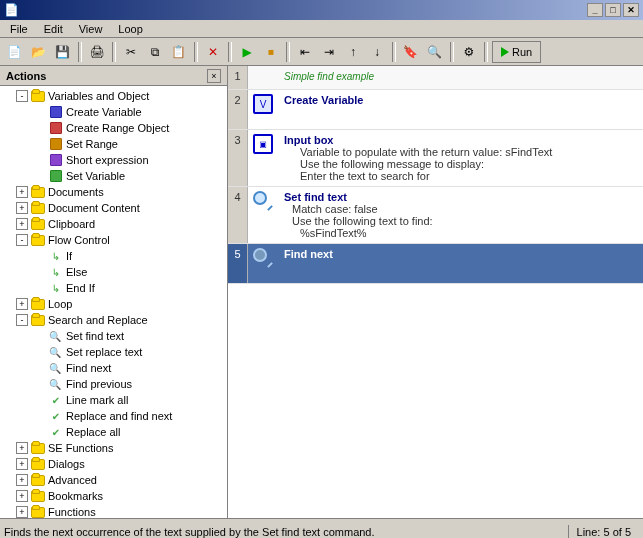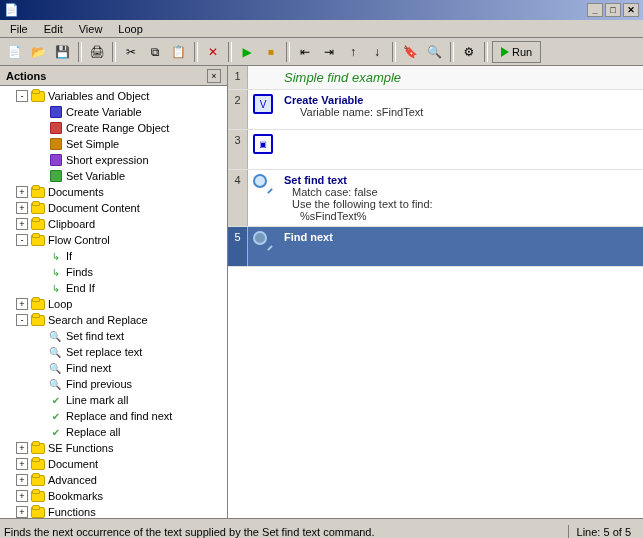--- a/index.html
+++ b/index.html
@@ -360,21 +360,21 @@
           </span>
         <span class="tree-label">Create Range Object</span>
       </div>
       <div class="tree-item">
         <span class="tree-indent"></span>
         <span class="tree-indent"></span>
         <span class="tree-indent"></span>
         <span class="tree-icon">
             <div style="width:12px;height:12px;background:#cc8800;border:1px solid #aa6600;border-radius:1px;"></div>
           </span>
-        <span class="tree-label">Set Simple</span>
+        <span class="tree-label">Set Range</span>
       </div>
       <div class="tree-item">
         <span class="tree-indent"></span>
         <span class="tree-indent"></span>
         <span class="tree-indent"></span>
         <span class="tree-icon">
             <div style="width:12px;height:12px;background:#8844cc;border:1px solid #6622aa;border-radius:1px;"></div>
           </span>
         <span class="tree-label">Short expression</span>
       </div>
@@ -432,21 +432,21 @@
           </span>
         <span class="tree-label">If</span>
       </div>
       <div class="tree-item">
         <span class="tree-indent"></span>
         <span class="tree-indent"></span>
         <span class="tree-indent"></span>
         <span class="tree-icon">
             <span style="color:#44aa44;font-size:10px;">↳</span>
           </span>
-        <span class="tree-label">Finds</span>
+        <span class="tree-label">Else</span>
       </div>
       <div class="tree-item">
         <span class="tree-indent"></span>
         <span class="tree-indent"></span>
         <span class="tree-indent"></span>
         <span class="tree-icon">
             <span style="color:#44aa44;font-size:10px;">↳</span>
           </span>
         <span class="tree-label">End If</span>
       </div>
@@ -540,21 +540,21 @@
           </span>
         <span class="tree-label">SE Functions</span>
       </div>
 
       <div class="tree-item">
         <span class="tree-indent"></span>
         <span class="tree-expand">+</span>
         <span class="tree-icon">
             <div class="icon-folder"></div>
           </span>
-        <span class="tree-label">Document</span>
+        <span class="tree-label">Dialogs</span>
       </div>
 
       <div class="tree-item">
         <span class="tree-indent"></span>
         <span class="tree-expand">+</span>
         <span class="tree-icon">
             <div class="icon-folder"></div>
           </span>
         <span class="tree-label">Advanced</span>
       </div>
@@ -580,39 +580,44 @@
     </div>
   </div>
 
   <div class="right-panel">
     <div class="script-area">
 
       <div class="script-row" style="min-height:24px;background:#f8f8f8;">
         <div class="line-num" style="background:#d4d0c8;">1</div>
         <div class="script-icon-col"></div>
         <div class="script-content">
-          <span style="color:#228822; font-style:italic; font-size:13px;">Simple find example</span>
+          <span style="color:#228822; font-style:italic; font-size:10px;">Simple find example</span>
         </div>
       </div>
 
       <div class="script-row">
         <div class="line-num">2</div>
         <div class="script-icon-col">
           <div class="step-icon step-icon-blue">V</div>
         </div>
         <div class="script-content">
           <div class="script-title">Create Variable</div>
-          <div class="script-detail" style="margin-left:16px;">Variable name: sFindText</div>
         </div>
       </div>
 
       <div class="script-row">
         <div class="line-num">3</div>
         <div class="script-icon-col">
           <div class="step-icon step-icon-input" style="font-size:8px;">▣</div>
+        </div>
+        <div class="script-content">
+          <div class="script-title">Input box</div>
+          <div class="script-detail" style="margin-left:16px;">Variable to populate with the return value: sFindText</div>
+          <div class="script-detail" style="margin-left:16px;">Use the following message to display:</div>
+          <div class="script-detail" style="margin-left:16px;">Enter the text to search for</div>
         </div>
       </div>
 
       <div class="script-row">
         <div class="line-num">4</div>
         <div class="script-icon-col">
           <div style="position:relative;width:20px;height:20px;">
             <div style="width:14px;height:14px;border:2px solid #4488cc;border-radius:50%;position:absolute;top:0;left:0;background:#d0e8ff;"></div>
             <div style="width:6px;height:2px;background:#4488cc;position:absolute;bottom:2px;right:0;transform:rotate(-45deg);"></div>
           </div>

